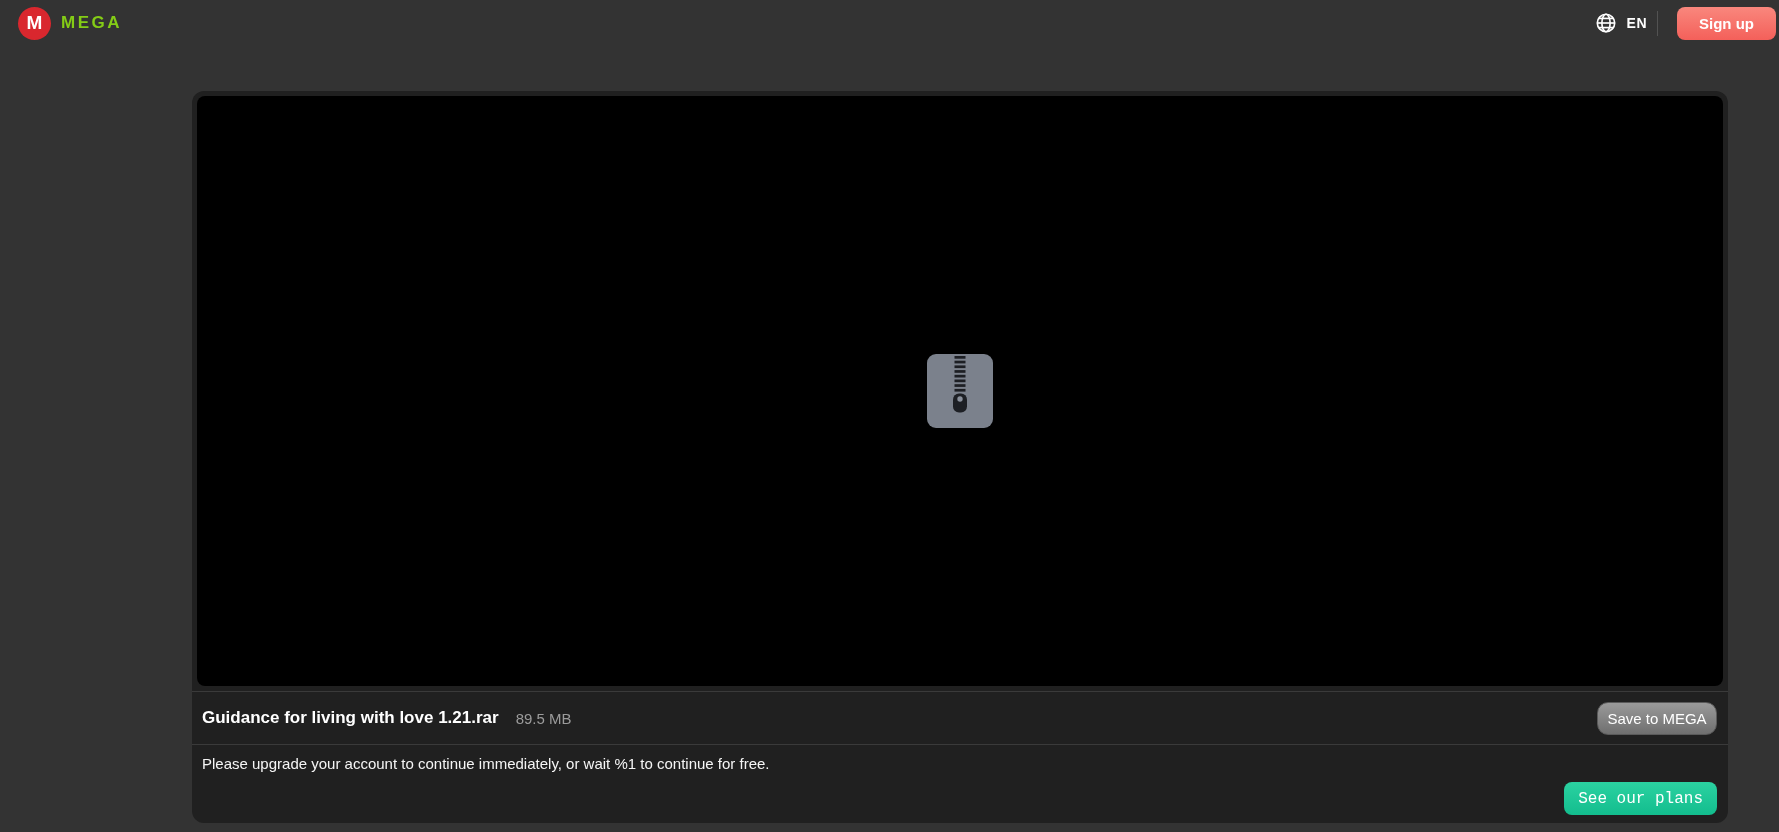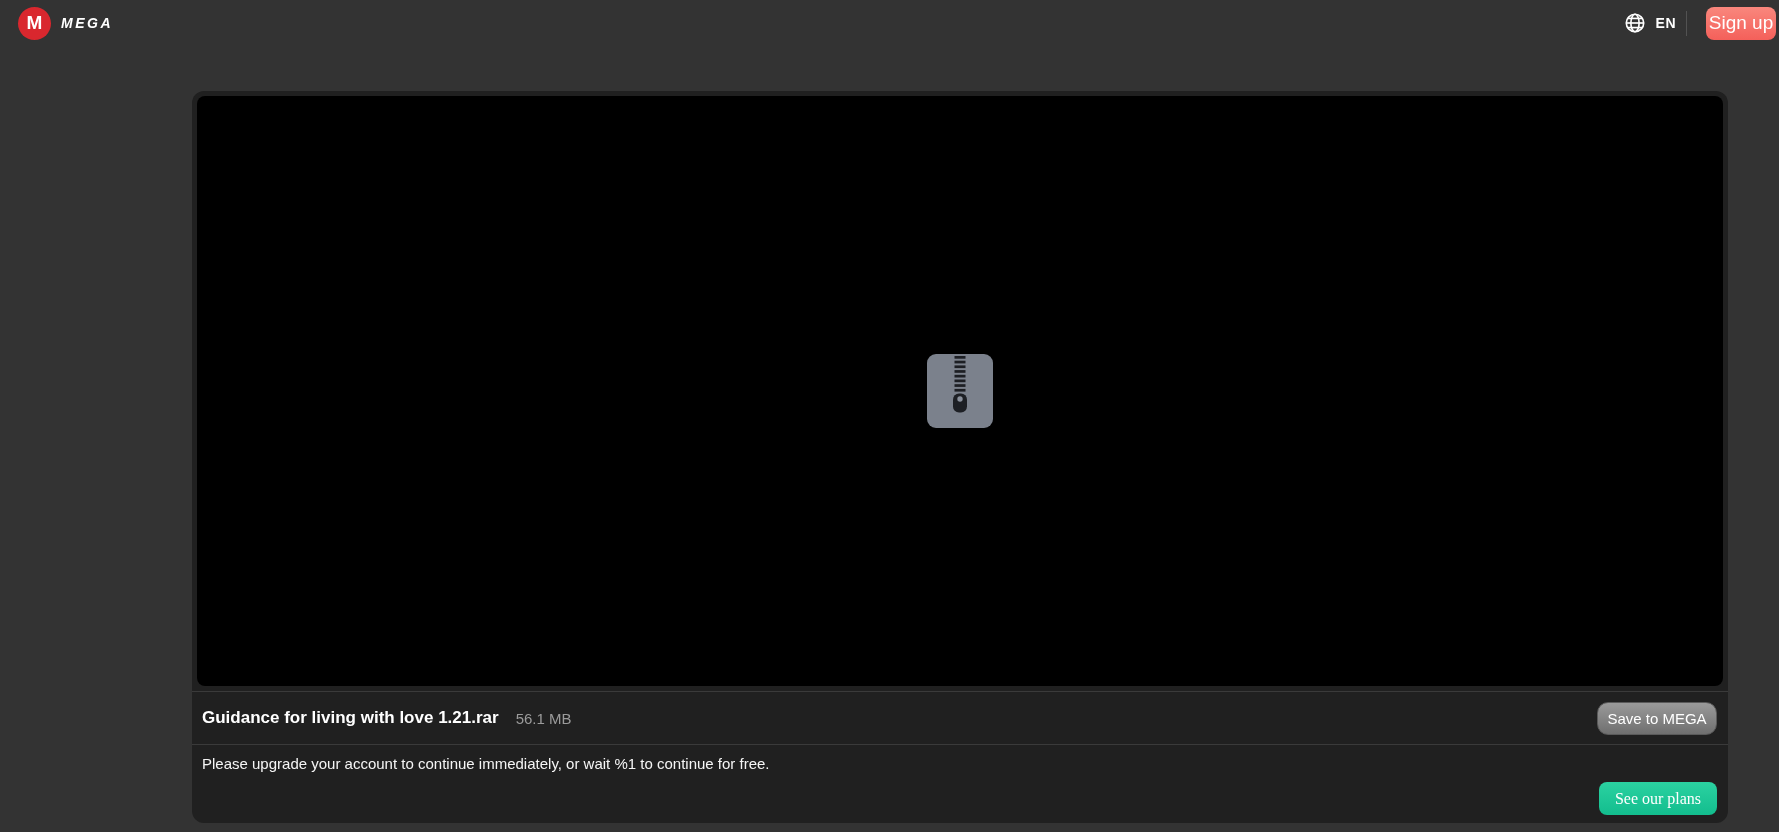--- a/index.html
+++ b/index.html
@@ -19,36 +19,37 @@
     padding: 0 3px 0 18px;
   }
   .brand { display: flex; align-items: center; gap: 10px; cursor: pointer; }
   .logo-circle {
     width: 33px; height: 33px; border-radius: 50%;
     background: #D9272E;
     display: flex; align-items: center; justify-content: center;
     font-weight: bold; font-size: 19px; color: #fff;
   }
   .brand-word {
-    font-weight: bold; font-size: 14px; letter-spacing: 2.5px; color: #ffffff; font-style: italic;
+    font-weight: bold; font-size: 17px; letter-spacing: 2.5px; color: #84cc16;
   }
   .header-spacer { flex: 1; }
   .lang-group { display: flex; align-items: center; }
   .globe { width: 22px; height: 22px; margin-right: 10px; }
   .lang-label { font-size: 14px; font-weight: bold; letter-spacing: 0.5px; margin-right: 10px; }
   .header-divider {
     width: 1px; height: 25px; background: #525252; margin-right: 19px;
   }
   .signup-btn {
-    width: 70px; height: 33px;
+    width: 99px; height: 33px;
     border: none; border-radius: 8px;
     background: linear-gradient(#f9877d, #f4605a);
-    color: #fff; font-size: 19px;
+    color: #fff; font-size: 15px;
     font-family: "Liberation Sans", sans-serif;
     cursor: pointer;
+    font-weight: bold;
   }
 
   
   .panel {
     position: absolute;
     left: 192px; top: 91px;
     width: 1536px; height: 732px;
     background: #202020;
     border-radius: 12px;
     display: flex; flex-direction: column;
@@ -88,21 +89,21 @@
     justify-content: center;
   }
   .message-text { font-size: 15px; color: #f5f5f5; }
   .plans-row { margin-top: auto; display: flex; justify-content: flex-end; }
   .plans-btn {
     min-width: 118px; height: 33px;
     padding: 0 14px;
     border: none; border-radius: 8px;
     background: linear-gradient(#2bd2a1, #13bd8e);
     color: #fff; font-size: 16px;
-    font-family: Liberation Serif, serif;
+    font-family: Liberation Mono, monospace;
     cursor: pointer;
   }
 </style>
 </head>
 <body>
 
 <div class="header">
   <div class="brand">
     <div class="logo-circle">
       <span>M</span>
@@ -141,21 +142,21 @@
       <rect x="27.5" y="25.5" width="11" height="2.7" fill="#1d1f24"></rect>
       <rect x="27.5" y="30.2" width="11" height="2.7" fill="#1d1f24"></rect>
       <rect x="27.5" y="34.9" width="11" height="2.7" fill="#1d1f24"></rect>
       <rect x="26" y="39.5" width="14" height="19" rx="6" fill="#1d1f24"></rect>
       <circle cx="33" cy="45" r="2.7" fill="#8a909b"></circle>
     </svg>
   </div>
 
   <div class="file-bar">
     <span class="file-name">Guidance for living with love 1.21.rar</span>
-    <span class="file-size">56.1 MB</span>
+    <span class="file-size">89.5 MB</span>
     <div class="file-spacer"></div>
     <button class="save-btn">Save to MEGA</button>
   </div>
 
   <div class="message-bar">
     <div class="message-text">Please upgrade your account to continue immediately, or wait %1 to continue for free.</div>
     <div class="plans-row">
       <button class="plans-btn">See our plans</button>
     </div>
   </div>

